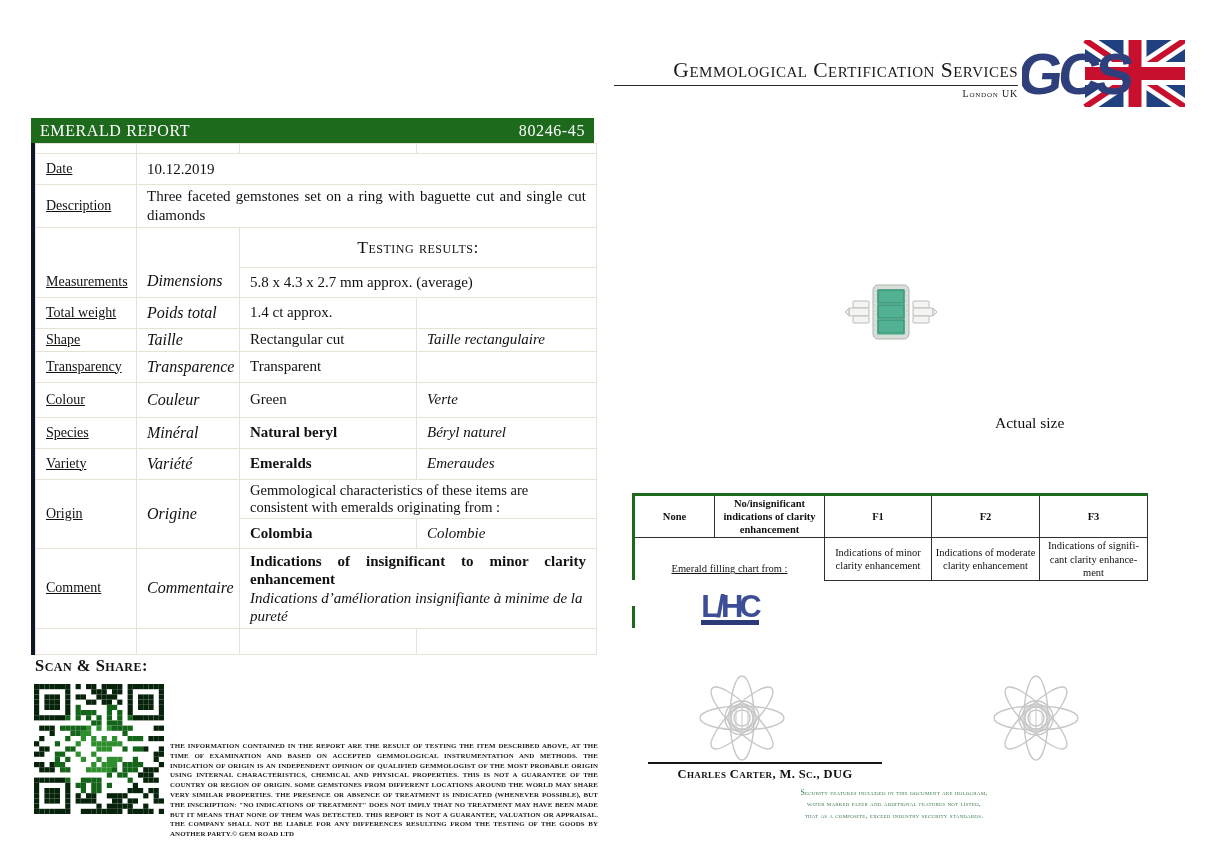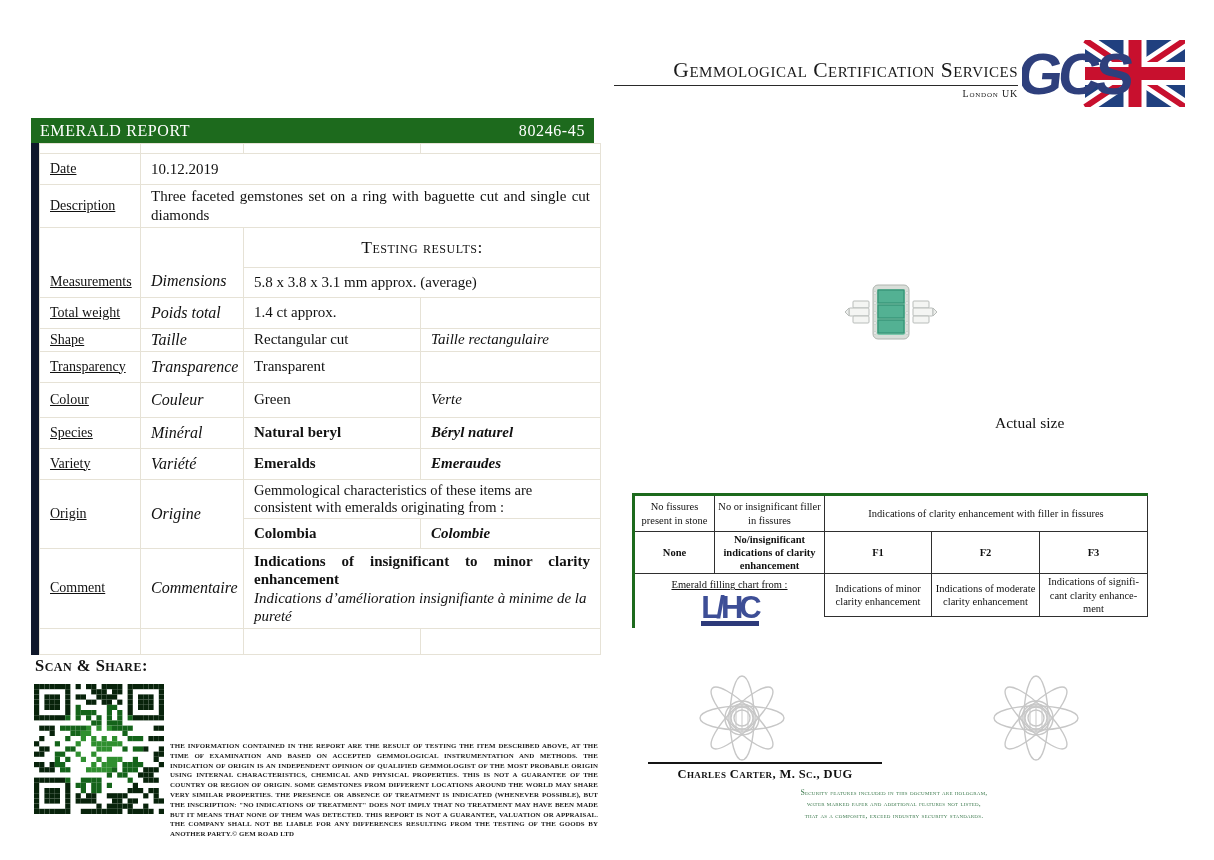--- a/index.html
+++ b/index.html
@@ -16,44 +16,44 @@
   }
   .org-loc { font-variant: small-caps; font-size:10px; letter-spacing:0.8px; text-align:right; margin-top:2px; color:#222; }
   .gcs-logo { position:absolute; left:1022px; top:40px; width:163px; height:67px; }
   
   .report { position:absolute; left:31px; top:118px; width:563px; }
   .report-bar {
     display:flex; justify-content:space-between; align-items:center;
     height:25px; padding:0 9px; background:#1d6a1d; color:#fff;
     font-size:16px; letter-spacing:0.6px;
   }
-  .rt-wrap { border-left:8px solid #0f172a; }
+  .rt-wrap { border-left:4px solid #0f172a; }
   .rt { border-collapse:collapse; table-layout:fixed; width:561px; }
   .rt td { border:1px solid #e6e2d6; padding:2px 10px; vertical-align:middle; }
   .rt .lab { font-size:14px; }
   .rt .lab span { text-decoration:underline; }
   .rt .labfr { font-size:16px; font-style:italic; }
   .rt .val { font-size:15px; }
   .rt .just { text-align:justify; line-height:1.25; }
   .rt .testing { text-align:center; font-variant:small-caps; font-size:17.5px; letter-spacing:0.5px; }
-  .rt .b { font-weight:bold; } .rt .i { font-style:italic; } .rt .bi { font-weight:bold; font-style:italic; }
+  .rt .b { font-weight:bold; } .rt .i { font-style:italic; } .rt .bi { font-weight:normal; font-style:italic; }
   .rt .note { font-size:14.5px; line-height:1.18; vertical-align:middle; }
   
   .ring { position:absolute; left:845px; top:281px; }
   .actual-size { position:absolute; left:995px; top:414px; font-size:15.5px; }
   
   .clarity { position:absolute; left:632px; top:493px; }
   .ct { border-collapse:collapse; table-layout:fixed; width:514px; font-size:10.5px; line-height:1.25;
         border-top:3px solid #1d6a1d; border-left:3px solid #1d6a1d; }
   .ct td { border:1px solid #2f2f2f; text-align:center; vertical-align:middle; padding:1px 3px; }
   .ct .b { font-weight:bold; }
   .ct .srccell { border-bottom:none; position:relative; }
-  .src-label { text-decoration:underline; font-size:10.5px; display:block; }
+  .src-label { text-decoration:underline; font-size:10.5px; display:block;margin-top:20px; }
   .srcwrap { position:absolute; left:0; right:0; top:4px; }
-  .lhc { margin-top:0; }
+  .lhc { margin-top:15px; }
   .lhc-letters { font-family:"Liberation Sans", sans-serif; font-weight:bold; font-size:31px;
                  letter-spacing:-4px; color:#3d4e96; line-height:1; display:inline-block; }
   .lhc-bar { width:58px; height:5px; background:#2d3a7a; margin:-2px auto 0; }
   .green-tail { position:absolute; left:632px; top:606px; width:3px; height:22px; background:#1d6a1d; }
   
   .scan-share { position:absolute; left:35px; top:656px; font-variant:small-caps; font-weight:bold;
                 font-size:16.5px; letter-spacing:0.5px; }
   .qr { position:absolute; left:34px; top:684px; width:130px; height:130px; }
   .disclaimer { position:absolute; left:170px; top:741px; width:428px; font-size:6.9px; font-weight:bold;
                 text-align:justify; line-height:1.42; letter-spacing:0.1px; color:#1c1c1c; }
@@ -117,21 +117,21 @@
         <tr style="height:37px">
           <td class="lab"><span>Description</span></td>
           <td colspan="3" class="val just">Three faceted gemstones set on a ring with baguette cut and single cut diamonds</td>
         </tr>
         <tr style="height:40px">
           <td class="lab" rowspan="2" style="vertical-align:bottom;padding-bottom:7px"><span>Measurements</span></td>
           <td class="labfr" rowspan="2" style="vertical-align:bottom;padding-bottom:7px">Dimensions</td>
           <td colspan="2" class="testing">Testing results:</td>
         </tr>
         <tr style="height:30px">
-          <td colspan="2" class="val">5.8 x 3.8 x 3.1 mm approx. (average)</td>
+          <td colspan="2" class="val">5.8 x 4.3 x 2.7 mm approx. (average)</td>
         </tr>
         <tr style="height:31px">
           <td class="lab"><span>Total weight</span></td>
           <td class="labfr">Poids total</td>
           <td class="val">1.4 ct approx.</td>
           <td></td>
         </tr>
         <tr style="height:22px">
           <td class="lab"><span>Shape</span></td>
           <td class="labfr">Taille</td>
@@ -231,25 +231,20 @@
   <div class="clarity">
     <table class="ct">
       <colgroup>
           <col style="width:81px">
           <col style="width:110px">
           <col style="width:107px">
           <col style="width:108px">
           <col style="width:108px">
         </colgroup>
       <tbody>
-          <tr style="height:37px">
-        <td>No fissures present in stone</td>
-        <td>No or insignificant filler in fissures</td>
-        <td colspan="3">Indications of clarity enhancement with filler in fissures</td>
-      </tr>
       <tr style="height:36px">
         <td class="b">None</td>
         <td class="b">No/insignificant indications of clarity enhancement</td>
         <td class="b">F1</td>
         <td class="b">F2</td>
         <td class="b">F3</td>
       </tr>
       <tr style="height:38px">
         <td colspan="2" class="srccell">
           <div class="srcwrap">

